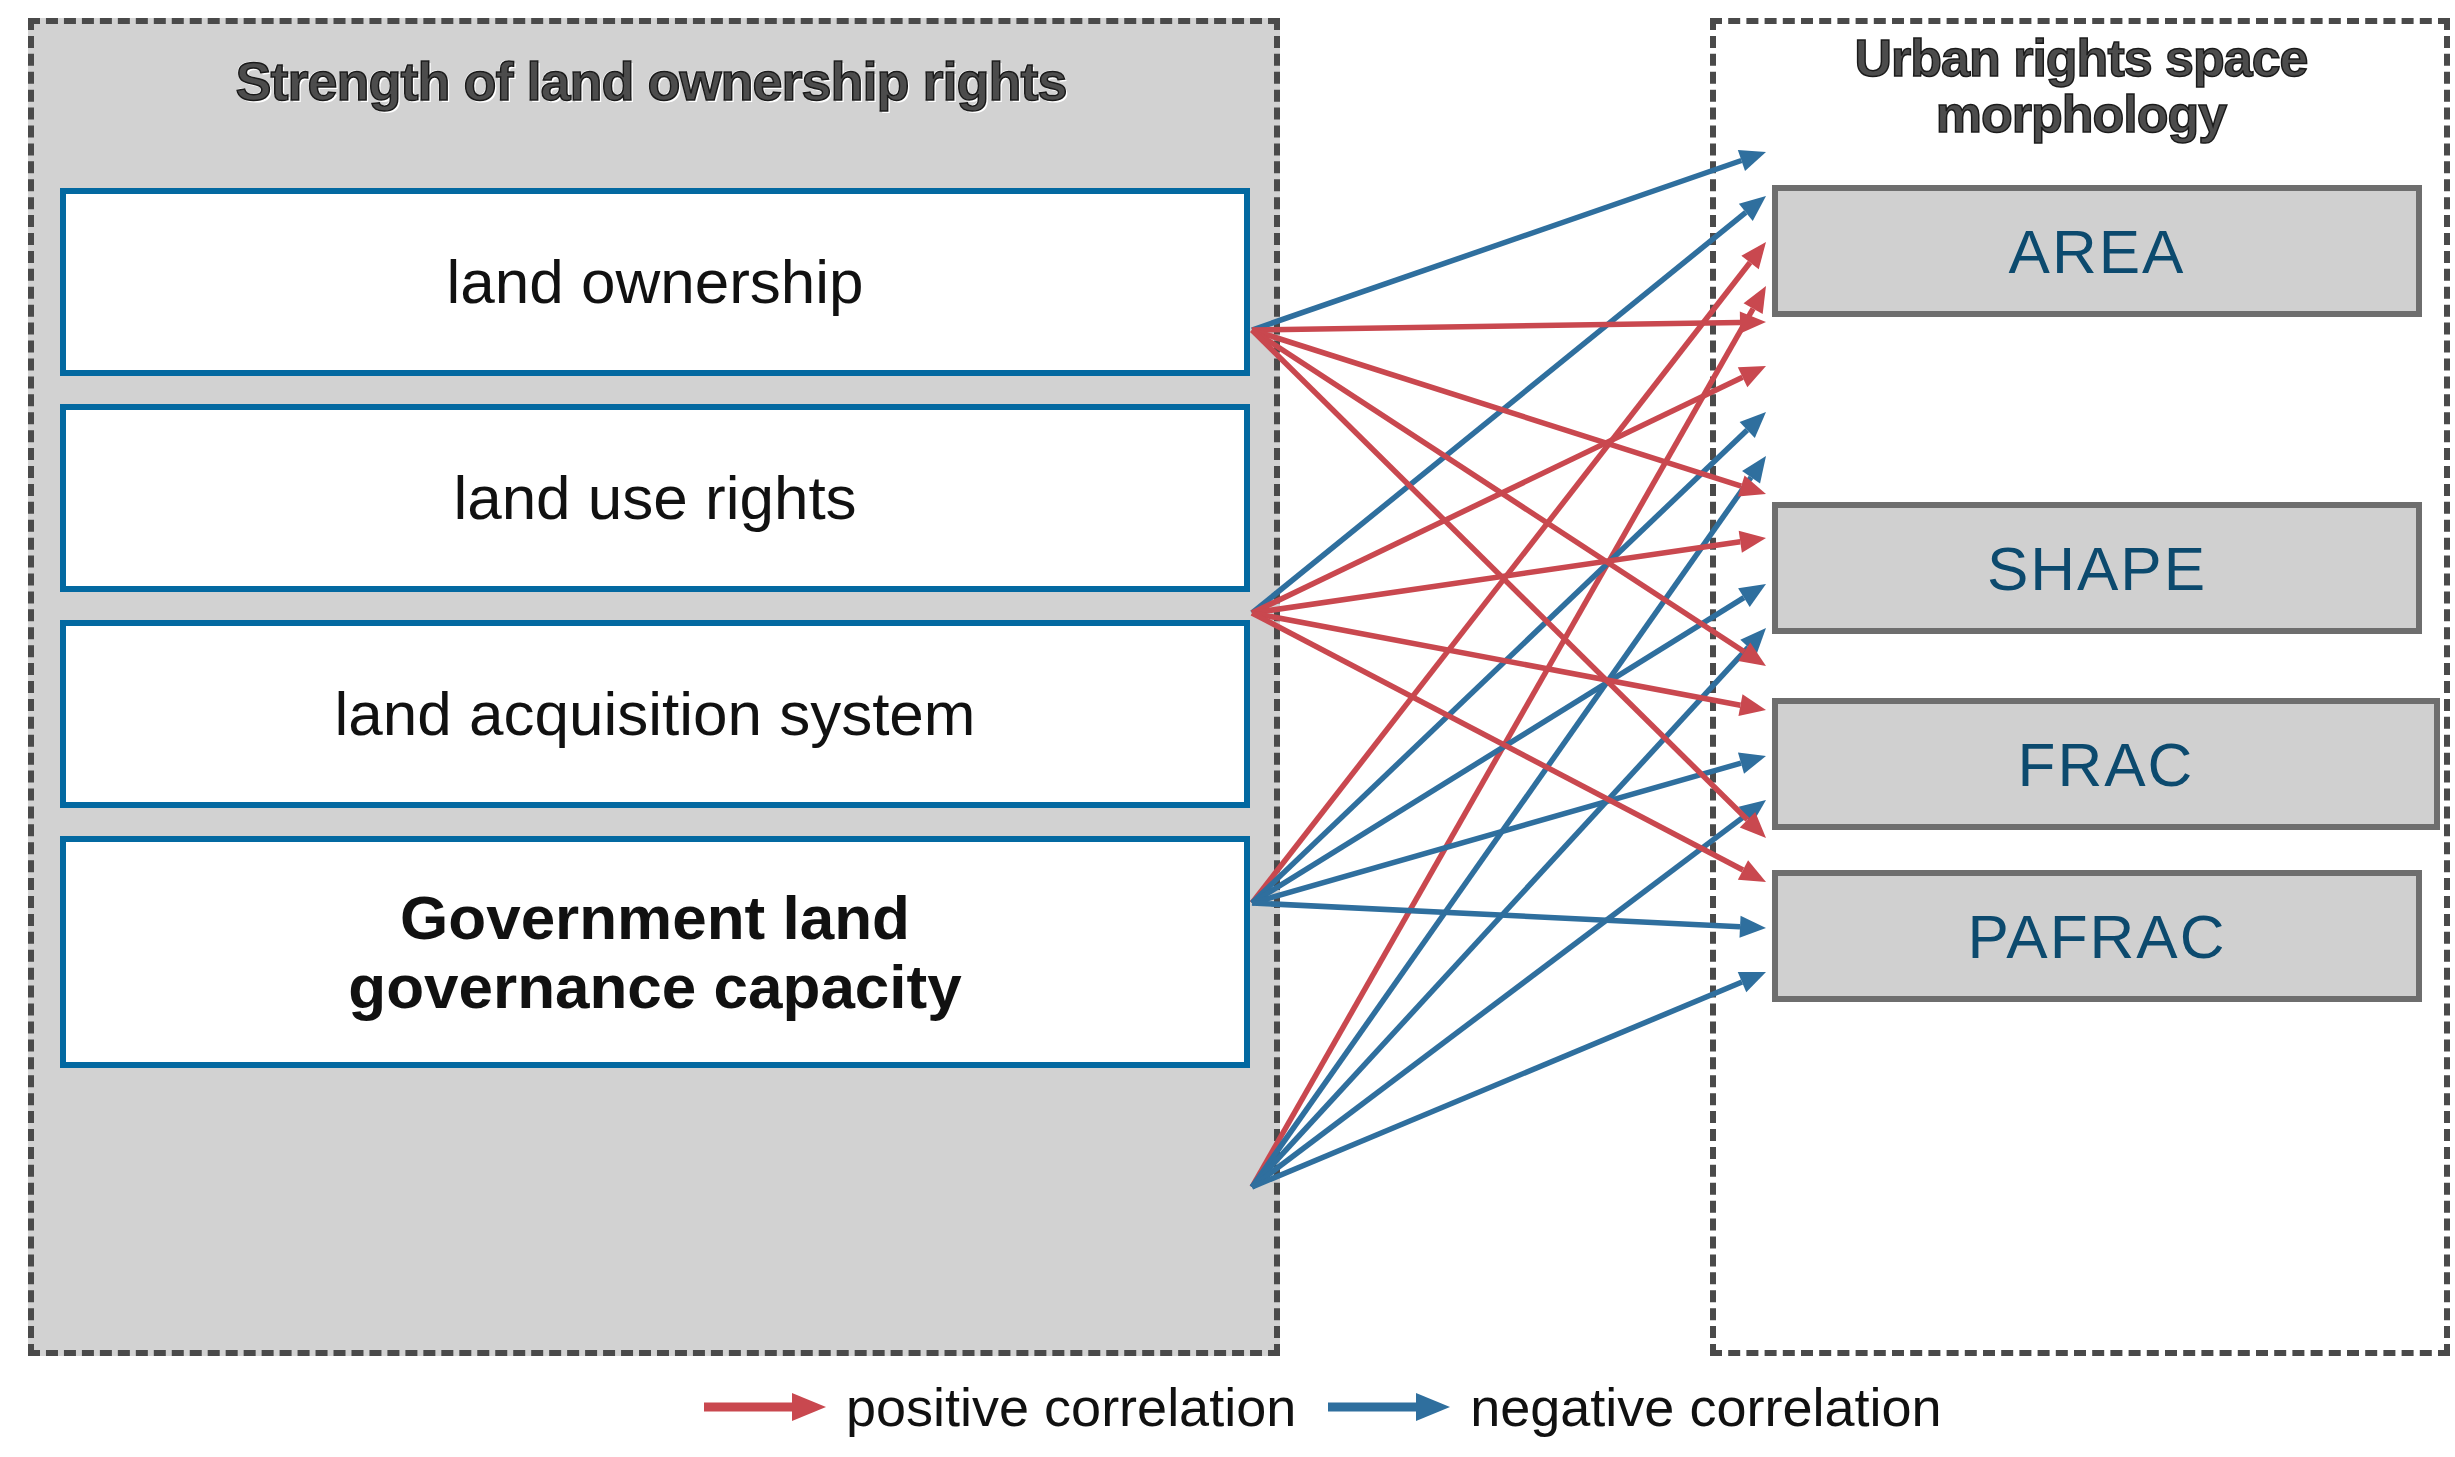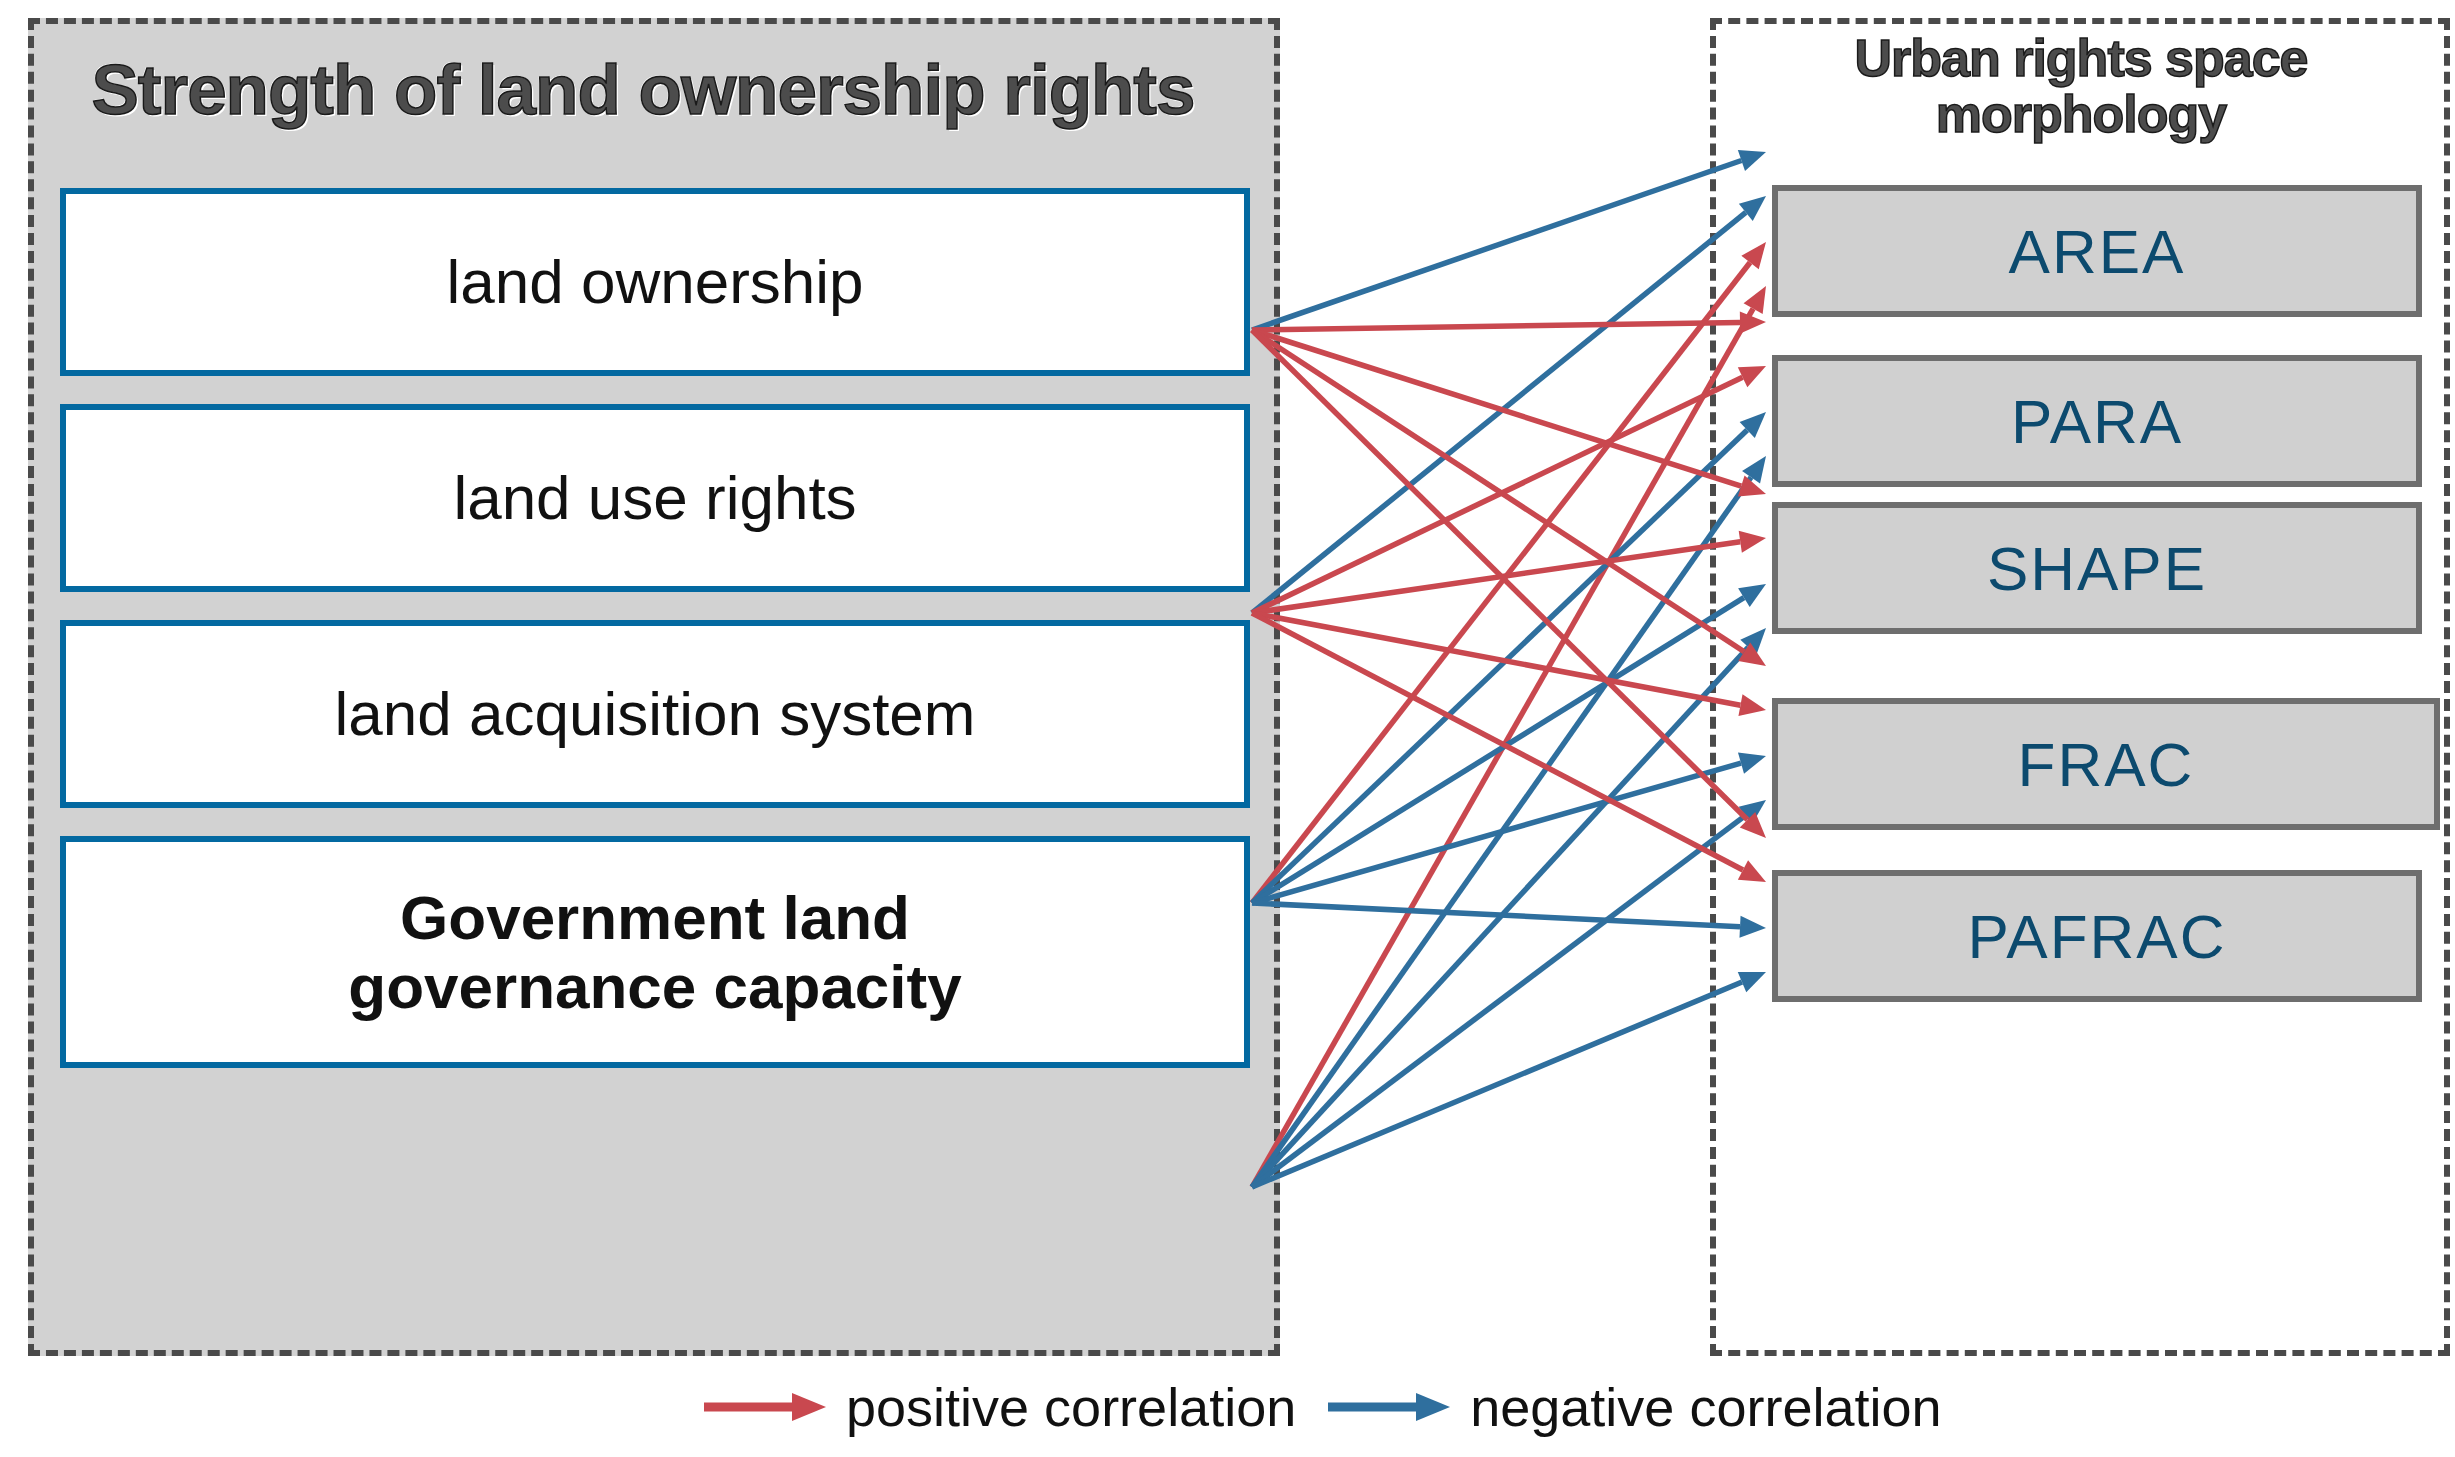--- a/index.html
+++ b/index.html
@@ -13,21 +13,21 @@
   #left-panel{left:28px;top:18px;width:1252px;height:1338px;background:#d2d2d2;}
   #right-panel{left:1710px;top:18px;width:740px;height:1338px;background:#ffffff;}
 
   
   .panel-title{
     position:absolute;text-align:center;font-weight:bold;color:#4c4c4c;
     letter-spacing:-1px;line-height:1.08;
     -webkit-text-stroke:1.5px #1a1a1a;
     text-shadow:2px 2px 0 #ffffff, -1px -1px 0 #ffffff;
   }
-  #left-title{left:48px;top:52px;width:1190px;font-size:71px;}
+  #left-title{left:56px;top:52px;width:1190px;font-size:54px;}
   #right-title{left:1736px;top:30px;width:690px;font-size:52px;}
 
   
   .node{position:absolute;display:flex;align-items:center;justify-content:center;
         text-align:center;box-sizing:border-box;}
   .lnode{background:#ffffff;border:6px solid #0369a1;
          box-shadow:inset 0 0 0 2px #ffffff;
          font-size:62px;color:#111;line-height:1.12;}
   .rnode{background:#d0d0d0;border:6px solid #6e6e6e;
          font-size:62px;color:#0c4a6e;letter-spacing:2px;}
@@ -78,23 +78,20 @@
   <div class="node lnode" id="ln2">
     <span>land acquisition system</span>
   </div>
   <div class="node lnode" id="ln3">
     <span style="white-space:pre-line">Government land
 governance capacity</span>
   </div>
 
   <div class="node rnode" id="rn0">
     <span>AREA</span>
-  </div>
-  <div class="node rnode" id="rn1">
-    <span>PARA</span>
   </div>
   <div class="node rnode" id="rn2">
     <span>SHAPE</span>
   </div>
   <div class="node rnode" id="rn3">
     <span>FRAC</span>
   </div>
   <div class="node rnode" id="rn4">
     <span>PAFRAC</span>
   </div>

